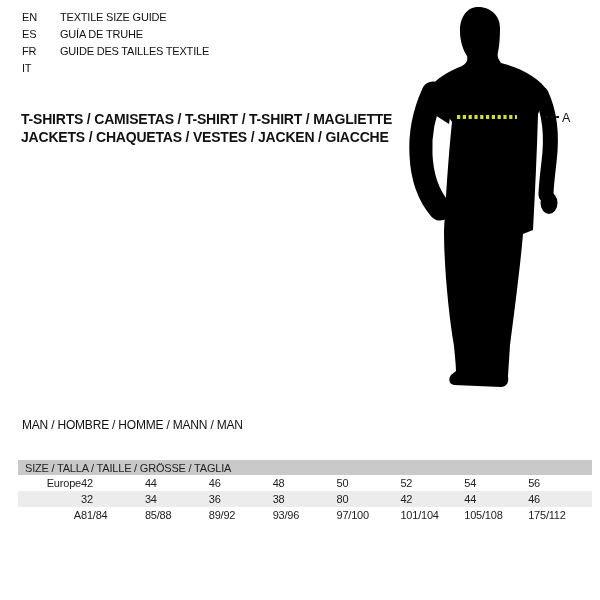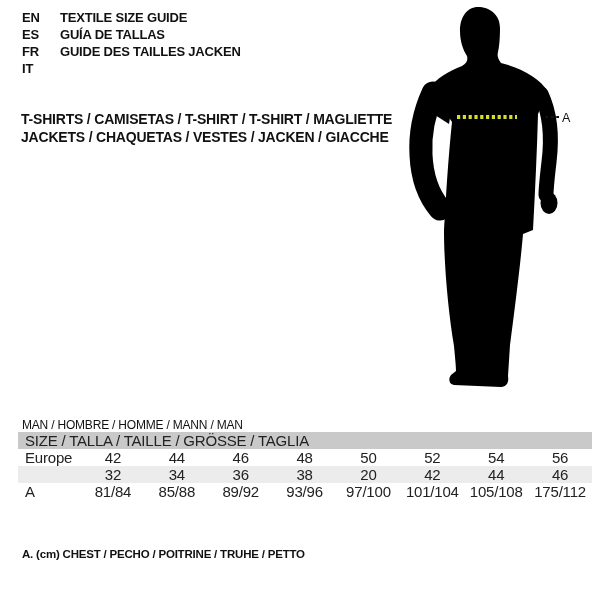--- a/index.html
+++ b/index.html
@@ -3,60 +3,60 @@
 <meta charset="utf-8">
 <style>
   html,body { margin:0; padding:0; background:#fff; }
   .canvas {
     position:relative; width:600px; height:600px; background:#ffffff;
     font-family:"Liberation Sans", sans-serif; color:#111; overflow:hidden;
   }
 
   
   .lang-list { position:absolute; left:22px; top:9px; }
-  .lang-row { display:flex; line-height:17px; font-size:13px; font-weight:700; letter-spacing:-0.2px; }
+  .lang-row { display:flex; line-height:17px; font-size:11px; font-weight:400; letter-spacing:-0.2px; }
   .lang-code { width:38px; }
 
   
   .cats { position:absolute; left:21px; top:110px; font-size:14px; font-weight:700; line-height:18px; letter-spacing:-0.2px; white-space:nowrap; }
 
   
   .figure-svg { position:absolute; left:395px; top:0; }
   .figure-a-label { font-family:"Liberation Sans", sans-serif; font-size:12.5px; fill:#111; }
 
   
   .section-title { position:absolute; left:22px; top:418px; font-size:12px; font-weight:400; letter-spacing:-0.2px; white-space:nowrap; }
 
   
-  .size-table { position:absolute; left:18px; top:432px; width:574px; border-collapse:collapse; table-layout:fixed; font-size:15px; color:#222; letter-spacing:-0.2px; }
+  .size-table { position:absolute; left:18px; top:460px; width:574px; border-collapse:collapse; table-layout:fixed; font-size:11px; color:#222; letter-spacing:-0.2px; }
   .size-table th { background:#c9c9c9; font-weight:400; text-align:left; height:15px; padding:0 0 0 7px; color:#222; }
-  .size-table td { height:16px; padding:0; text-align:center; font-weight:400; }
-  .size-table td.rowlabel { text-align:left; padding-left:7px; }
+  .size-table td { height:16px; padding:0; font-weight:400; }
+  .size-table td.rowlabel { text-align:right; padding-left:7px; }
   .size-table tr.shade td { background:#ececec; }
 
   
   .footnote { position:absolute; left:22px; top:548px; font-size:11.5px; font-weight:700; letter-spacing:-0.2px; white-space:nowrap; }
 </style>
 </head>
 <body>
 
 <div class="canvas">
 
   <div class="lang-list">
     <div class="lang-row">
       <span class="lang-code">EN</span>
       <span class="lang-label">TEXTILE SIZE GUIDE</span>
     </div>
     <div class="lang-row">
       <span class="lang-code">ES</span>
-      <span class="lang-label">GUÍA DE TALLAS</span>
+      <span class="lang-label">GUÍA DE TRUHE</span>
     </div>
     <div class="lang-row">
       <span class="lang-code">FR</span>
-      <span class="lang-label">GUIDE DES TAILLES JACKEN</span>
+      <span class="lang-label">GUIDE DES TAILLES TEXTILE</span>
     </div>
     <div class="lang-row">
       <span class="lang-code">IT</span>
     </div>
   </div>
 
   <div class="cats">
     <div>T-SHIRTS / CAMISETAS / T-SHIRT / T-SHIRT / MAGLIETTE</div>
     <div>JACKETS / CHAQUETAS / VESTES / JACKEN / GIACCHE</div>
   </div>
@@ -132,34 +132,33 @@
         <td>52</td>
         <td>54</td>
         <td>56</td>
       </tr>
       <tr class="shade">
         <td class="rowlabel"></td>
         <td>32</td>
         <td>34</td>
         <td>36</td>
         <td>38</td>
-        <td>20</td>
+        <td>80</td>
         <td>42</td>
         <td>44</td>
         <td>46</td>
       </tr>
       <tr>
         <td class="rowlabel">A</td>
         <td>81/84</td>
         <td>85/88</td>
         <td>89/92</td>
         <td>93/96</td>
         <td>97/100</td>
         <td>101/104</td>
         <td>105/108</td>
         <td>175/112</td>
       </tr>
     </tbody>
   </table>
 
-  <div class="footnote">A. (cm) CHEST / PECHO / POITRINE / TRUHE / PETTO</div>
 
 </div>
 
 </body></html>

